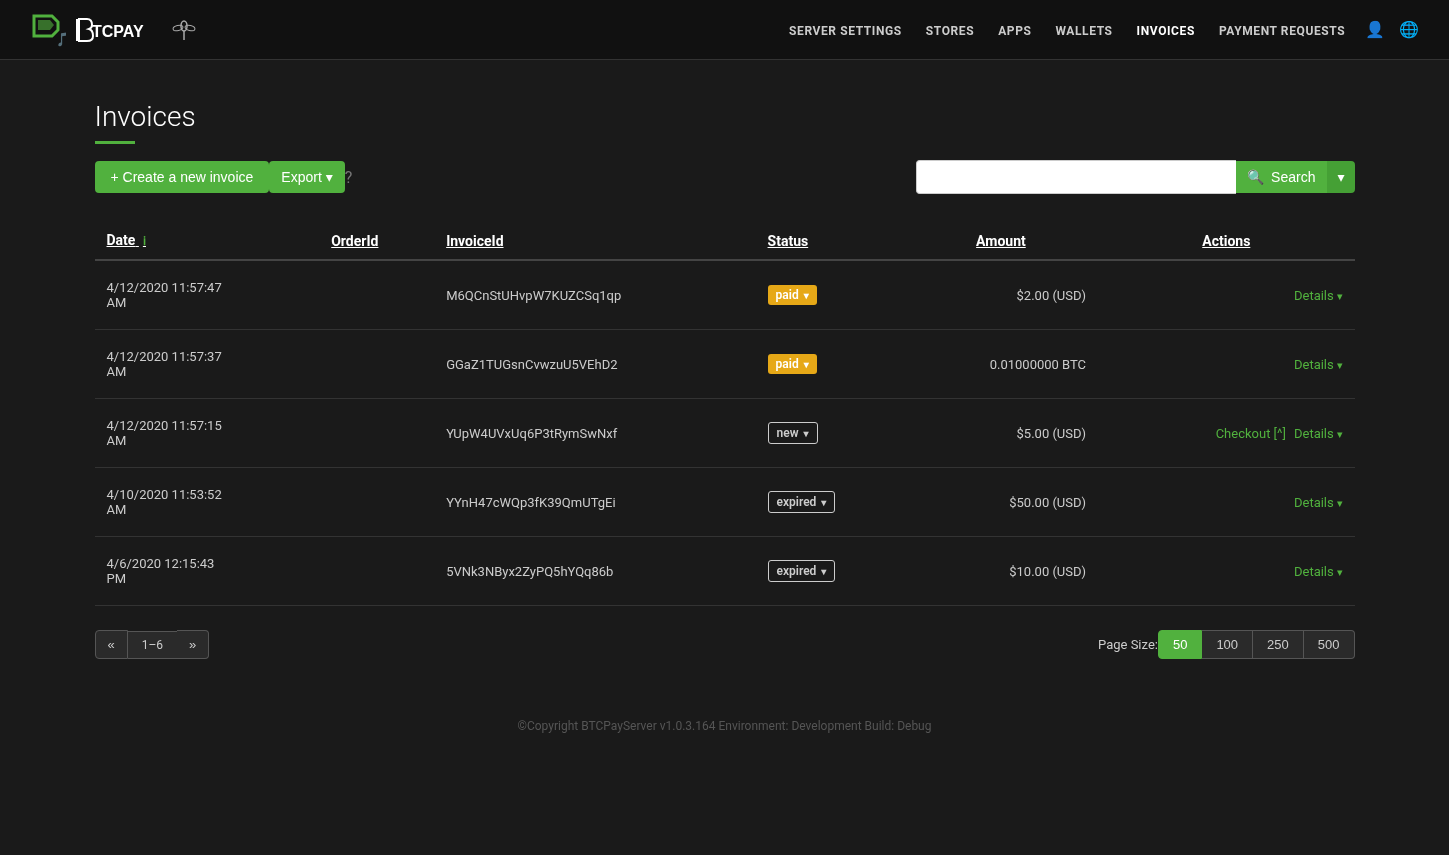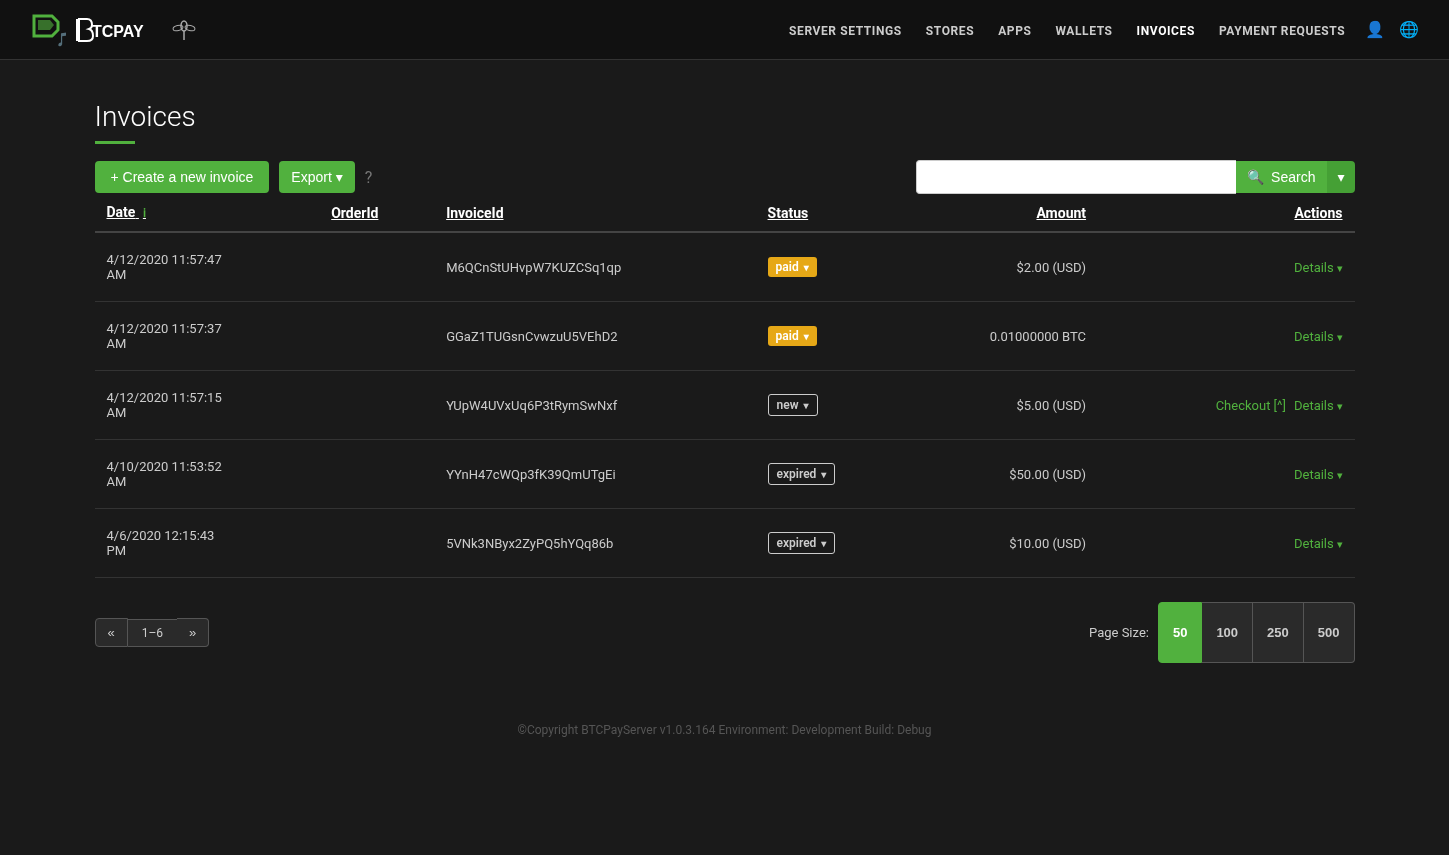--- a/index.html
+++ b/index.html
@@ -81,21 +81,22 @@
     }
     .subtitle a {
       color: #51b13e;
       text-decoration: none;
     }
 
     
     .toolbar {
       display: flex;
       align-items: center;
-      gap: 10px;
+      gap: 0;
+      margin-bottom: 28px;
     }
     .btn-green {
       background-color: #51b13e;
       color: #fff;
       border: none;
       padding: 8px 16px;
       border-radius: 4px;
       cursor: pointer;
       font-size: 14px;
       font-weight: 500;
@@ -166,21 +167,21 @@
     }
     thead th {
       color: #fff;
       font-weight: 700;
       font-size: 14px;
       padding: 10px 12px;
       text-align: left;
       border-bottom: 2px solid #444;
       text-decoration: underline;
     }
-    thead th.right { text-align: right; }
+    thead th.right { text-align: center; }
     tbody tr {
       border-bottom: 1px solid #333;
     }
     tbody td {
       padding: 19px 12px;
       color: #ccc;
       font-size: 13px;
       vertical-align: middle;
     }
     tbody td.right { text-align: right; }
@@ -259,30 +260,29 @@
     .page-btn:last-child { border-radius: 0 4px 4px 0; border-left: none; }
 
     .page-size-group {
       display: flex;
       align-items: center;
       gap: 0;
     }
     .page-size-label {
       color: #ccc;
       font-size: 13px;
-      margin-right: 9px;
+      margin-right: 0;
     }
     .size-btn {
       background-color: #2a2a2a;
       color: #ccc;
       border: 1px solid #555;
-      padding: 22px 14px;
+      padding: 6px 14px;
       cursor: pointer;
       font-size: 13px;
-      font-weight: bold;
     }
     .size-btn.active {
       background-color: #51b13e;
       color: #fff;
       border-color: #51b13e;
     }
     .size-btn:first-child { border-radius: 4px 0 0 4px; }
     .size-btn:last-child { border-radius: 0 4px 4px 0; border-left: none; }
     .size-btn:not(:first-child):not(:last-child) { border-left: none; }
 

